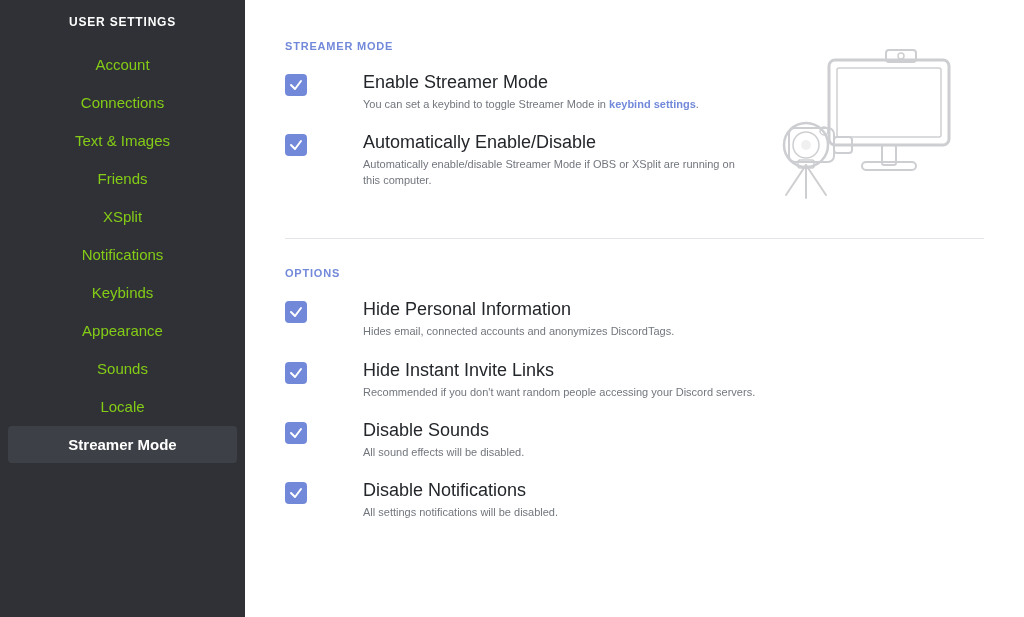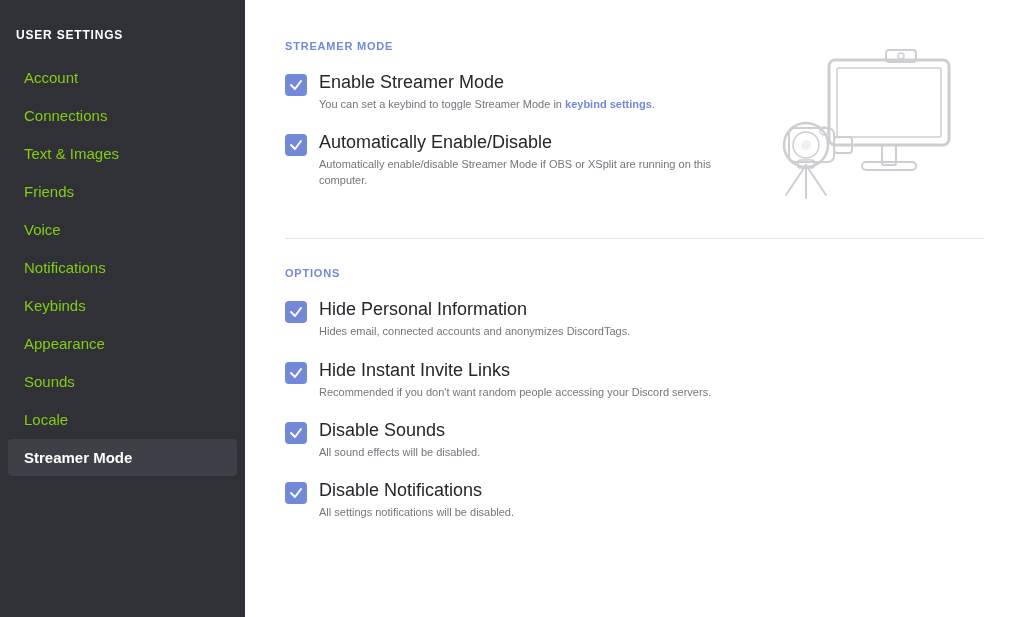--- a/index.html
+++ b/index.html
@@ -12,21 +12,22 @@
       background: #fff;
     }
 
     
     .sidebar {
       width: 245px;
       min-width: 245px;
       background: #2f3136;
       height: 100%;
       overflow-y: auto;
-      padding: 28px 0;
+      padding: 15px 0;
+      text-align: center;
     }
     .sidebar-title {
       color: #fff;
       font-size: 12px;
       font-weight: 700;
       letter-spacing: 0.8px;
       text-transform: uppercase;
       padding: 0 16px 16px 16px;
     }
     .sidebar-item {
@@ -77,20 +78,21 @@
       margin-left: 20px;
       display: flex;
       align-items: center;
       justify-content: center;
     }
 
     .checkbox-item {
       display: flex;
       align-items: flex-start;
       margin-bottom: 20px;
+      gap: 44px;
     }
 
     .checkbox-wrapper {
       width: 22px;
       height: 22px;
       min-width: 22px;
       background: #7289da;
       border-radius: 4px;
       display: flex;
       align-items: center;
@@ -142,21 +144,21 @@
 </head>
 <body>
 
 <nav class="sidebar">
   <div class="sidebar-title">USER SETTINGS</div>
   <div id="sidebar-items-container">
       <div class="sidebar-item">Account</div>
       <div class="sidebar-item">Connections</div>
       <div class="sidebar-item">Text &amp; Images</div>
       <div class="sidebar-item">Friends</div>
-      <div class="sidebar-item">Voice</div>
+      <div class="sidebar-item">XSplit</div>
       <div class="sidebar-item">Notifications</div>
       <div class="sidebar-item">Keybinds</div>
       <div class="sidebar-item">Appearance</div>
       <div class="sidebar-item">Sounds</div>
       <div class="sidebar-item">Locale</div>
       <div class="sidebar-item active">Streamer Mode</div>
     </div>
 </nav>
 
 <main class="main-content">

